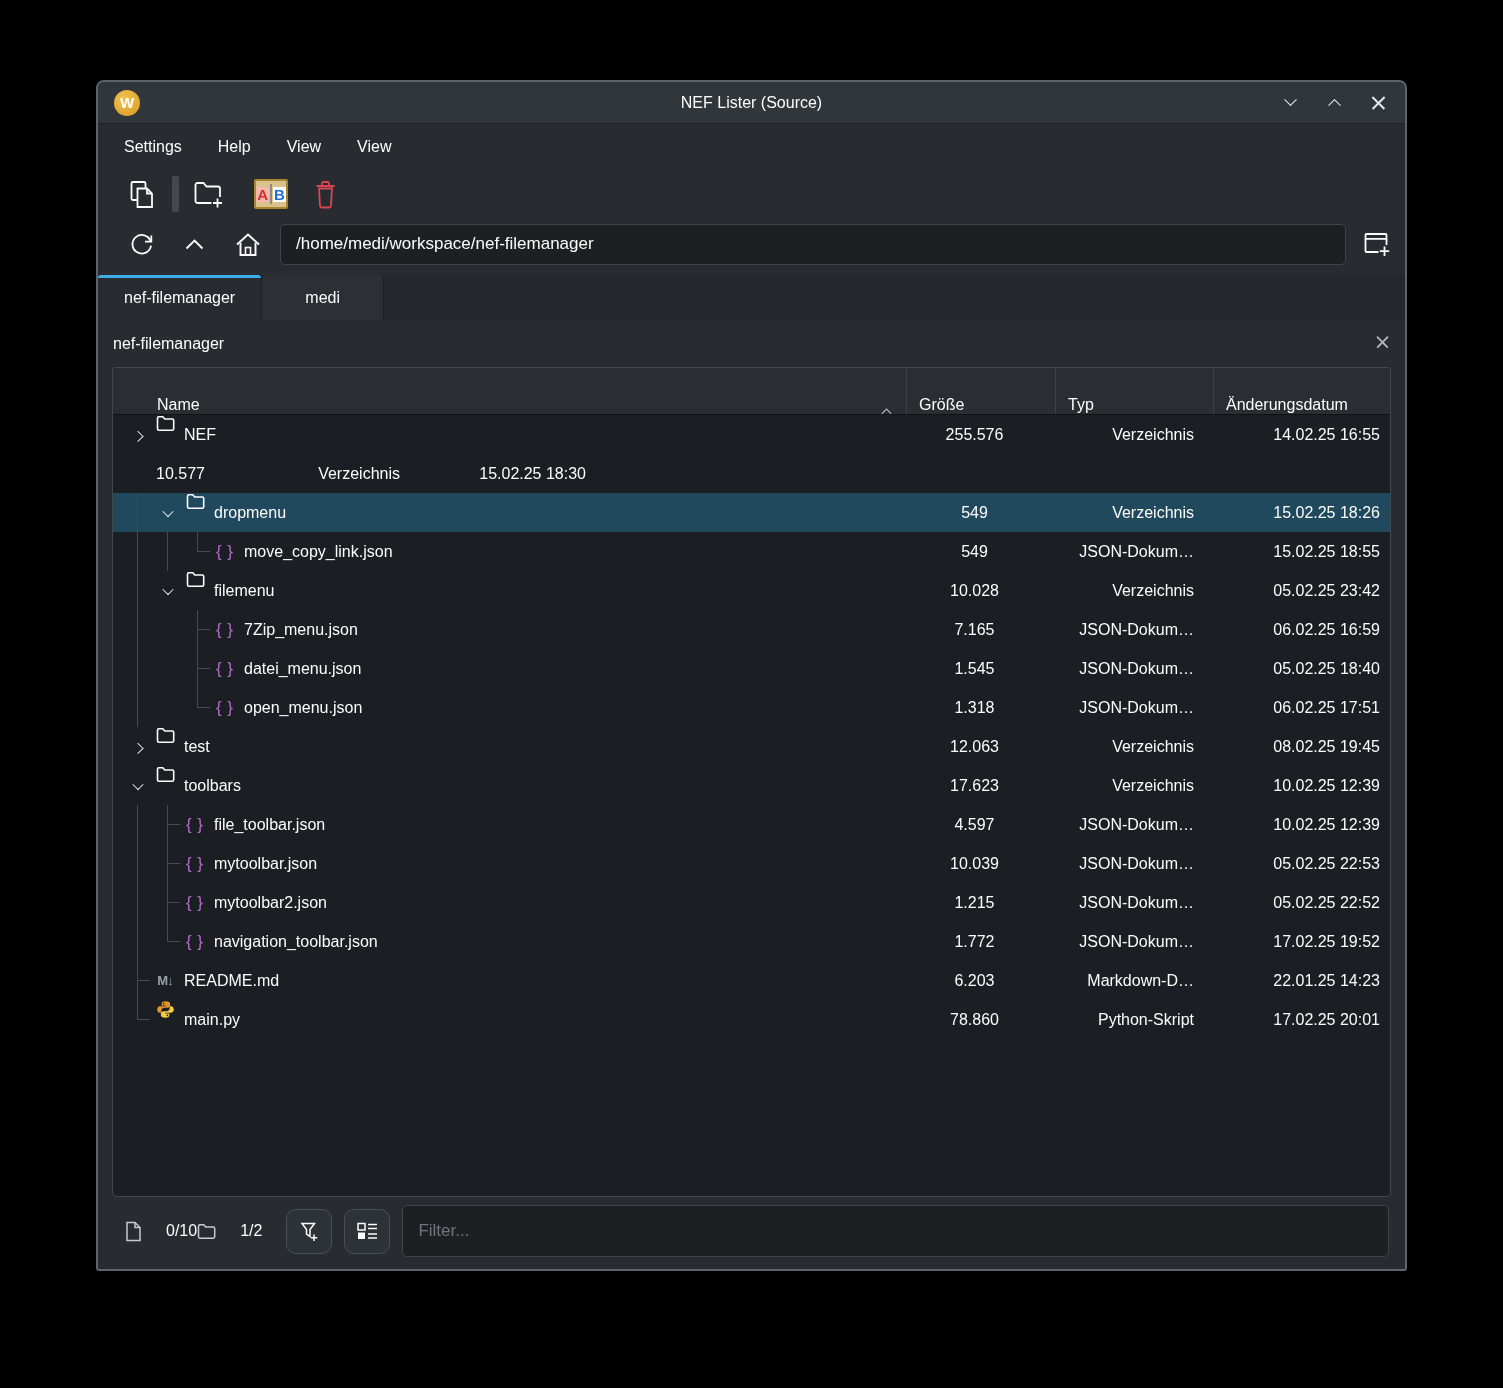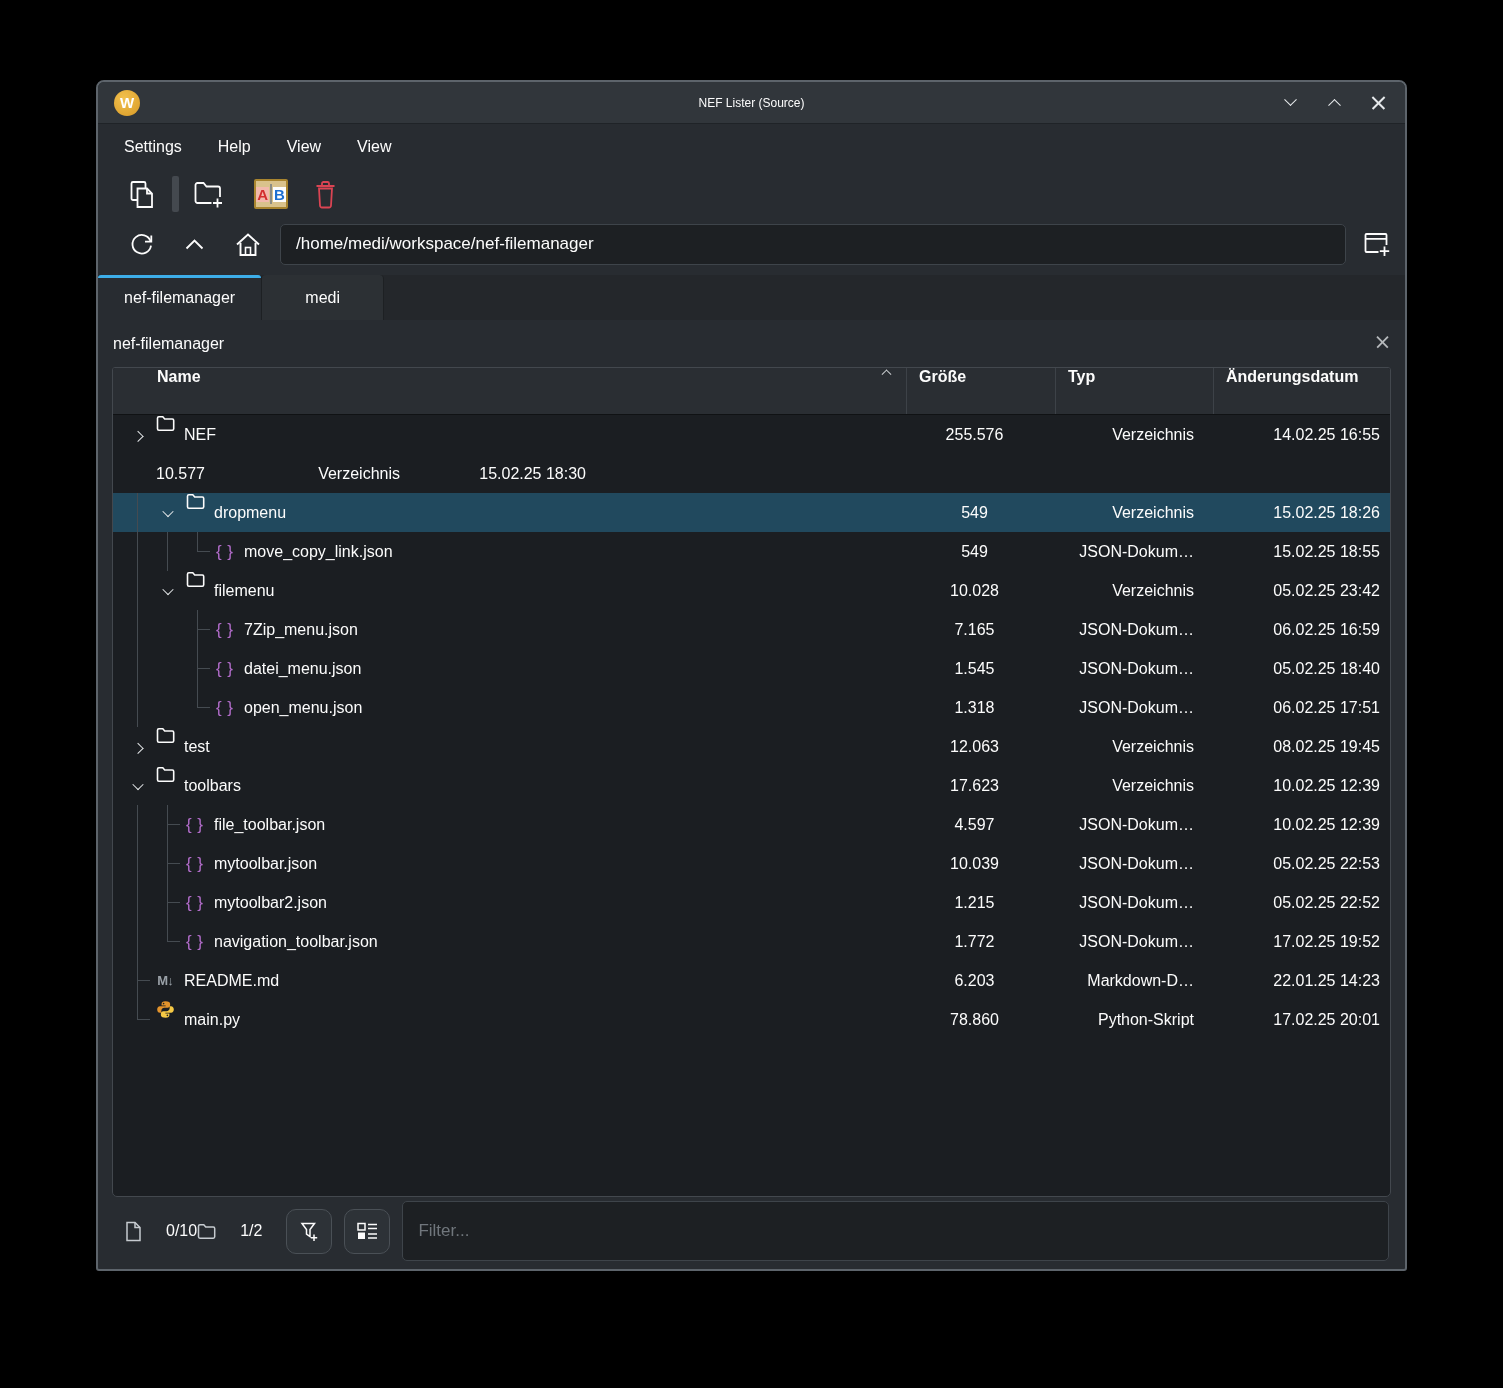--- a/index.html
+++ b/index.html
@@ -8,21 +8,21 @@
     position:absolute; left:96px; top:80px; width:1311px; height:1191px;
     background:#282c31; border:2px solid #5d646b; border-radius:8px 8px 3px 3px;
     color:#fcfcfc; display:flex; flex-direction:column; overflow:hidden;
   }
   
   .titlebar { position:relative; height:42px; flex:0 0 auto; background:#31363b;
     display:flex; align-items:center; padding:0 16px; border-bottom:1px solid #1f2327; }
   .logo { width:26px; height:26px; border-radius:50%;
     background:radial-gradient(circle at 38% 32%, #f2c14e, #d89a26);
     color:#fff; font-weight:bold; font-size:15px; display:flex; align-items:center; justify-content:center; }
-  .win-title { position:absolute; left:0; right:0; text-align:center; font-size:12px; pointer-events:none; }
+  .win-title { position:absolute; left:0; right:0; text-align:center; font-size:16px; pointer-events:none; }
   .win-controls { margin-left:auto; display:flex; gap:22px; align-items:center; }
   .winbtn { width:22px; height:22px; display:flex; align-items:center; justify-content:center; }
   .chv { display:block; width:9px; height:9px;
     border-right:1.6px solid #e6e9eb; border-bottom:1.6px solid #e6e9eb; }
   .chv.up   { transform:rotate(-135deg) translate(-2px,-2px); }
   .chv.down { transform:rotate(45deg) translate(-2px,-2px); }
   .xicon { position:relative; width:15px; height:15px; display:inline-block; }
   .xicon::before,.xicon::after { content:''; position:absolute; left:-1px; top:6.5px; width:17px; height:1.7px; background:#e6e9eb; }
   .xicon::before { transform:rotate(45deg);} .xicon::after { transform:rotate(-45deg);}
   
@@ -48,21 +48,21 @@
     font-size:16px; background:#2c3034; border-right:1px solid #1d2023; border-radius:4px 4px 0 0; position:relative; }
   .tab.active { background:#282c31; }
   .tab.active::before { content:''; position:absolute; top:0; left:0; right:0; height:3px; background:#3daee9; border-radius:3px 3px 0 0; }
   
   .dockheader { height:47px; flex:0 0 auto; display:flex; align-items:center; padding:0 15px; font-size:16px; }
   .dock-close { margin-left:auto; opacity:.75; transform:scale(.9); }
   
   .tablewrap { flex:1; margin:0 14px; background:#1b1e22; border:1px solid #43484e; border-radius:3px 3px 5px 5px;
     display:flex; flex-direction:column; overflow:hidden; }
   .thead { height:47px; flex:0 0 auto; background:#2a2e33; display:flex; border-bottom:1px solid #101214; font-size:16px; }
-  .th { display:flex; align-items:flex-start; border-right:1px solid #3d4248; padding:0 12px;font-weight:bold; }
+  .th { display:flex; align-items:flex-end; border-right:1px solid #3d4248; padding:0 12px; }
   .th:last-child { border-right:none; }
   .th-name { flex:1 1 auto; padding-left:44px; justify-content:space-between; }
   .th-size { flex:0 0 149px; } .th-type { flex:0 0 158px; } .th-date { flex:0 0 176px; }
   .sort-chev { margin-right:4px; }
   .sort-chev .chv { width:7px; height:7px; border-color:#cfd3d6; }
   .tbody { flex:1; overflow:hidden; }
   .row { height:39px; display:flex; align-items:center; font-size:16px; white-space:nowrap; }
   .row.selected { background:#21495e; }
   .cell { line-height:39px; }
   .c-name { flex:1 1 auto; display:flex; align-items:flex-start; padding-left:10px; overflow:hidden; }
@@ -79,21 +79,21 @@
   .chv.collapsed { transform:rotate(-45deg) translate(-1px,1px); }
   .fic { width:24px; flex:0 0 auto; display:flex; align-items:center; justify-content:center; margin-right:7px; }
   .json-ic { color:#b16cc9; font-size:17px; letter-spacing:1px; font-weight:500; }
   .md-ic { color:#9aa1a8; font-size:13px; font-weight:bold; letter-spacing:-1px; }
   
   .statusbar { height:72px; flex:0 0 auto; display:flex; align-items:center; padding:0 16px 4px 27px; font-size:16px; }
   .count-group { display:flex; align-items:center; gap:24px; }
   .sbtn { width:46px; height:45px; border:1px solid #4a5056; border-radius:10px; background:#2d3237;
     display:flex; align-items:center; justify-content:center; margin-left:12px; }
   .sbtn.first { margin-left:24px; }
-  .filter-input { flex:1; height:60px; margin-left:12px; background:#1d2023; border:1px solid #3e444a; border-radius:5px;
+  .filter-input { flex:1; height:52px; margin-left:12px; background:#1d2023; border:1px solid #3e444a; border-radius:5px;
     color:#fcfcfc; font-size:17px; padding:0 15px; outline:none; font-family:"Liberation Sans",sans-serif; }
   .filter-input::placeholder { color:#70767c; }
   .mg34 { }
 </style>
 </head>
 <body>
 
 <div class="window">
 
   <div class="titlebar">

